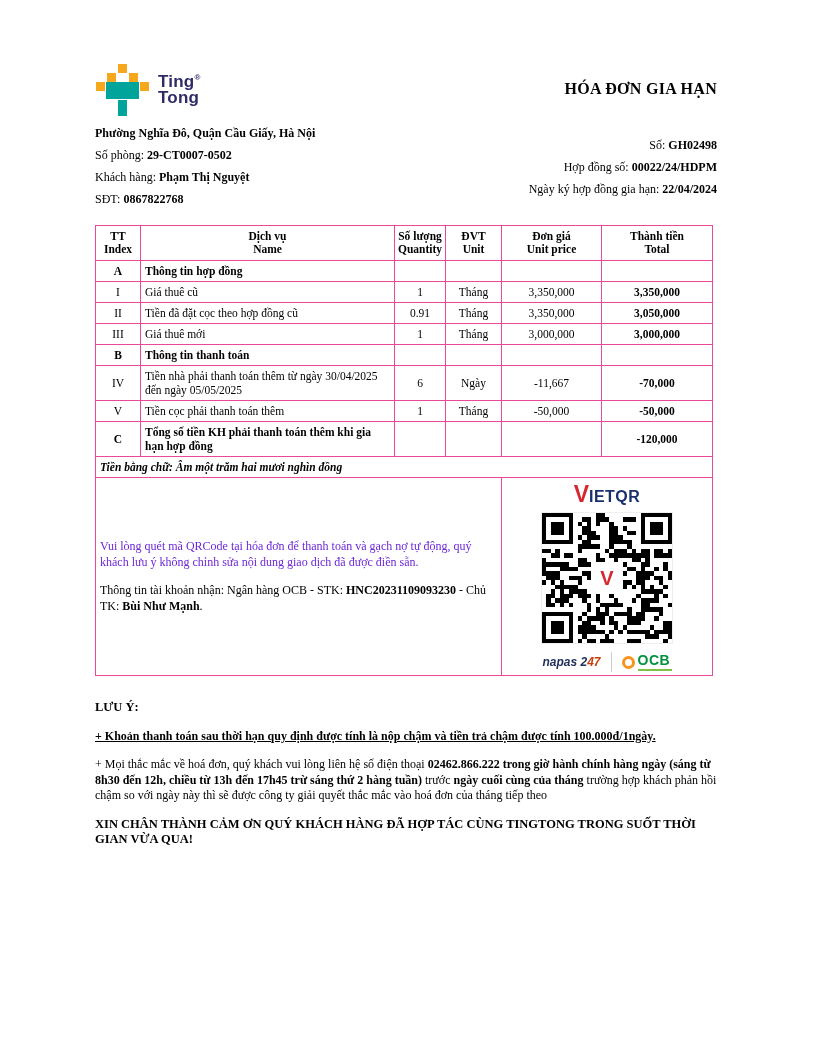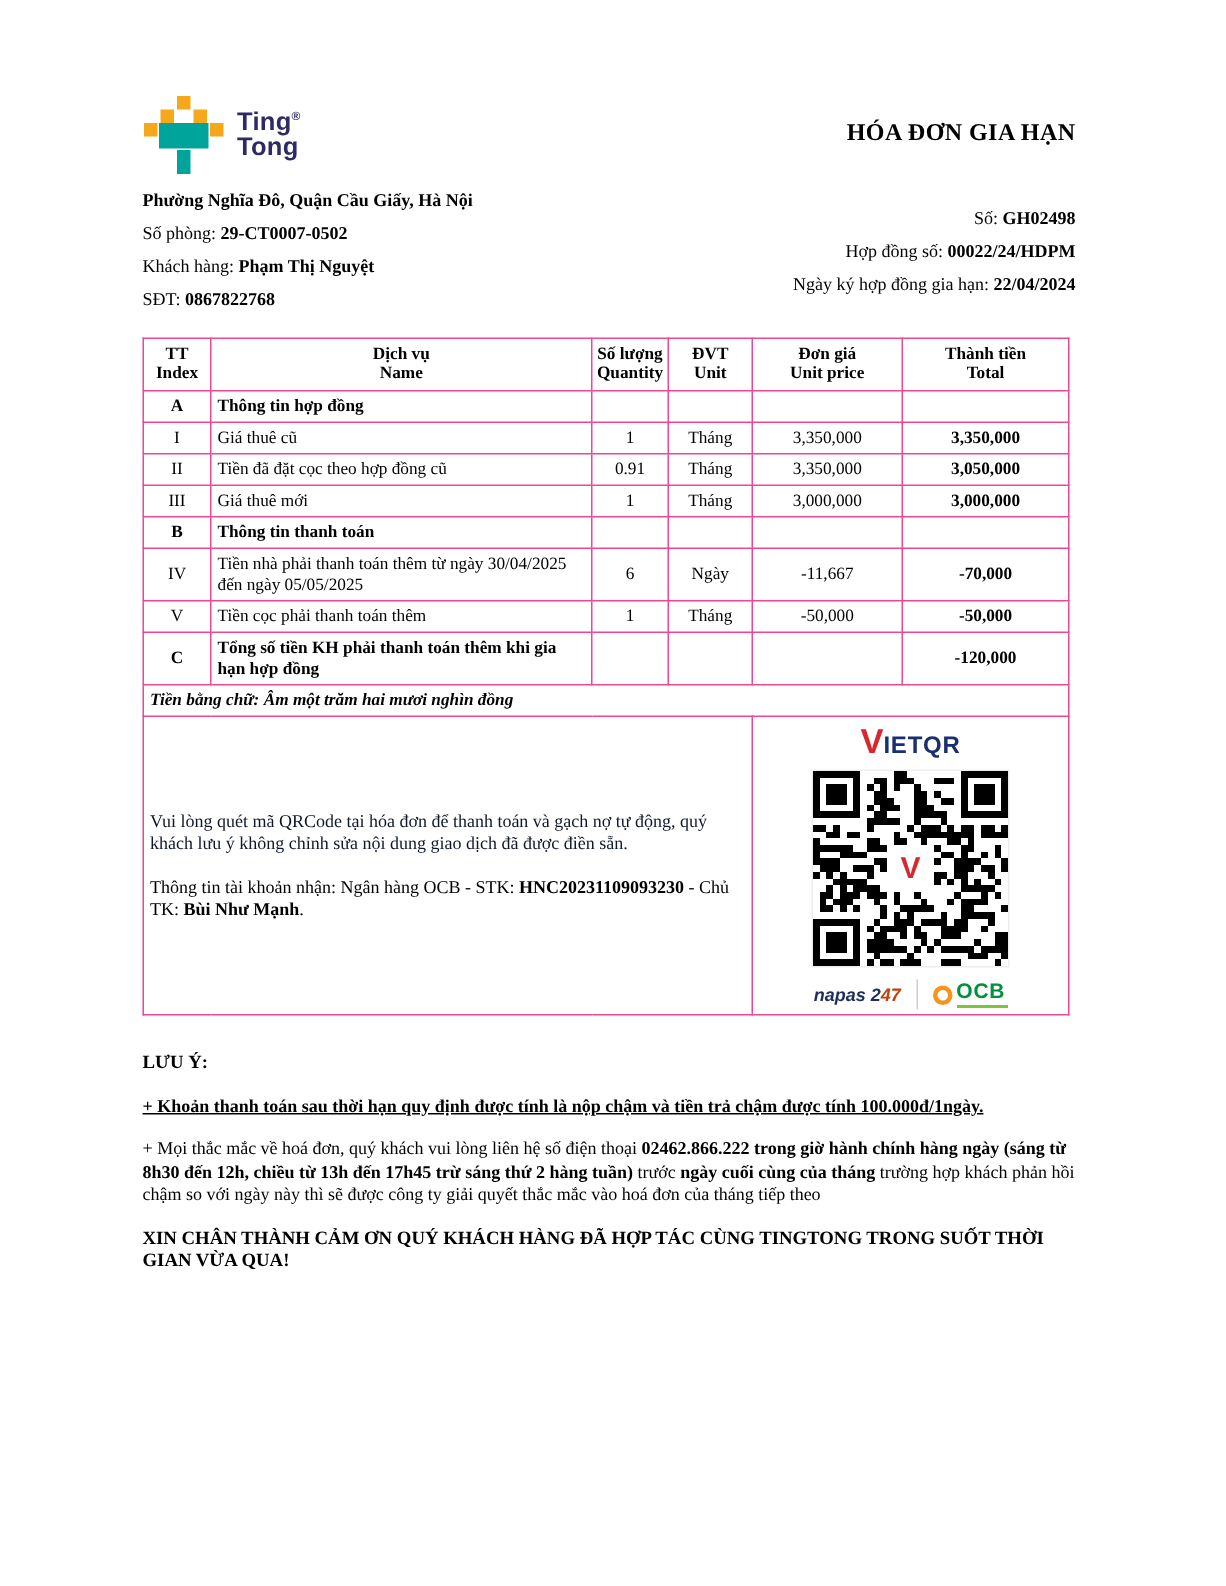--- a/index.html
+++ b/index.html
@@ -44,21 +44,21 @@
   col.c-tt { width: 45px; } col.c-name { width: 254px; } col.c-qty { width: 51px; }
   col.c-unit { width: 56px; } col.c-price { width: 100px; } col.c-total { width: 111px; }
   td.tt, td.qty, td.unit, td.price, td.total { text-align: center; }
   td.name { text-align: left; padding-left: 7px; padding-right: 5px; }
   td.total { font-weight: bold; }
   tr.sec td.tt, tr.sec td.name { font-weight: bold; }
   tr.sec td { height: 15px; }
   td.words { font-weight: bold; font-style: italic; padding: 7px 8px; height: 14px; }
   td.pay-text { vertical-align: middle; padding: 10px 14px 10px 9px; }
   td.qr-cell { vertical-align: top; text-align: center; padding: 6px 2px; height: 195px; }
-  .red-note { color: #0f172a; font-size: 12px; line-height: 15.5px; margin-bottom: 13px; }
+  .red-note { color: #6d28d9; font-size: 12px; line-height: 15.5px; margin-bottom: 13px; }
   .acct { font-size: 12px; line-height: 15.5px; }
   .acct b { font-weight: bold; }
 
   
   .vietqr-logo { font-family: "Liberation Sans", sans-serif; font-weight: bold; line-height: 22px; margin-top: 2px; text-align: center; }
   .vietqr-logo .v { color: #d7282f; font-size: 23px; }
   .vietqr-logo .rest { color: #1a2f6e; font-size: 16px; letter-spacing: 0.5px; }
   .qr-box { position: relative; width: 132px; height: 132px; margin: 3px auto 0; background: #fff; border: 1px solid #eee; }
   .qr-box svg { display: block; }
   .qr-center-v {

